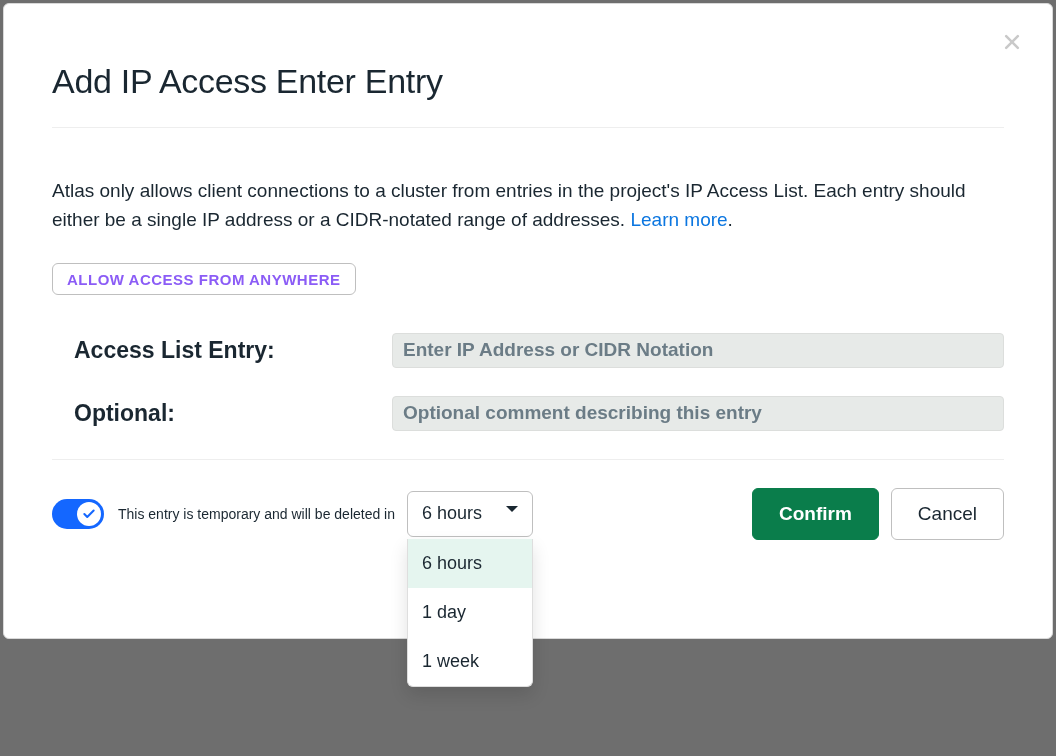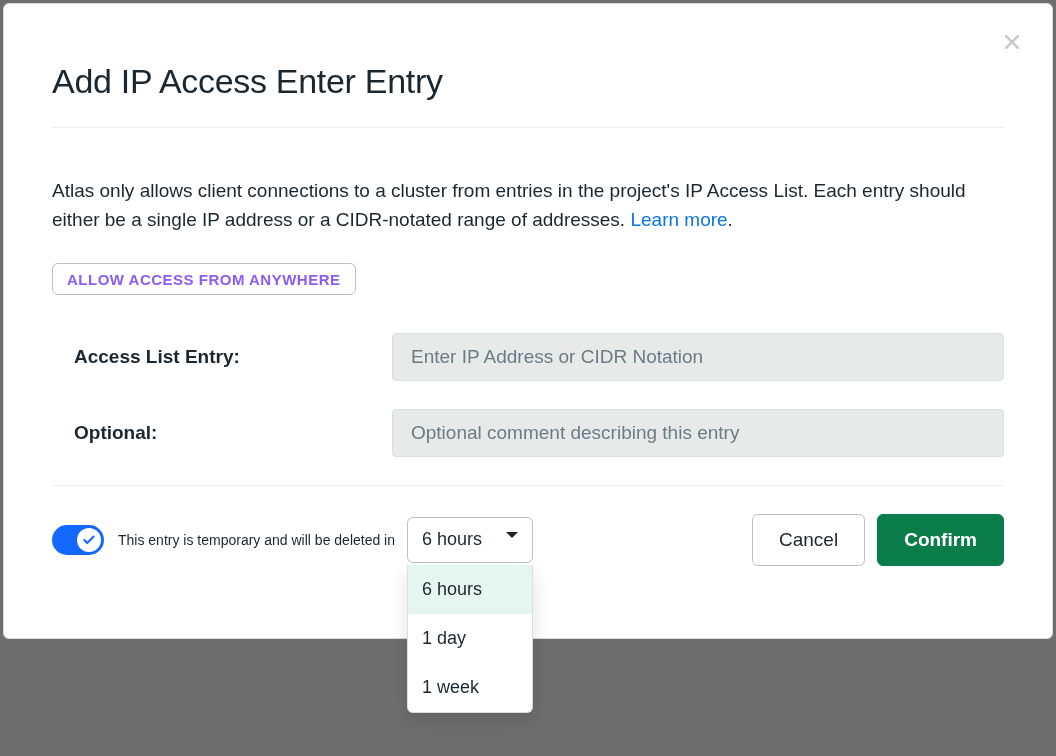--- a/index.html
+++ b/index.html
@@ -52,35 +52,36 @@
     font-size: 15px;
     font-weight: 700;
     letter-spacing: 0.5px;
     color: #8b5cf6;
     cursor: pointer;
   }
   .form { margin-top: 38px; }
   .row { display: flex; align-items: center; margin-bottom: 28px; }
   .label {
     width: 340px;
-    font-size: 19px;
+    font-size: 23px;
     font-weight: 600;
     color: #1a2731;
     padding-left: 22px;
   }
   .field {
     flex: 1;
-    height: 48px;
+    height: 35px;
     background: #e7eae8;
     border: 1px solid #dcdedc;
     border-radius: 4px;
-    padding: 0 18px;
+    padding: 0 10px;
     font-size: 19px;
     color: #1a2731;
     outline: none;
+    font-weight: bold;
   }
   .field::placeholder { color: #6b7c86; }
   .footer-hr { border: none; border-top: 1px solid #eeeeee; margin: 18px 0 0 0; }
   .footer {
     display: flex; align-items: center;
     padding: 28px 0 0 0;
     position: relative;
   }
   .toggle {
     width: 52px; height: 30px;
@@ -219,18 +220,18 @@
         <span class="caret"></span>
       </div>
       <div class="dropdown">
         <div class="opt sel">6 hours</div>
         <div class="opt">1 day</div>
         <div class="opt">1 week</div>
       </div>
     </div>
 
     <div class="btns">
+      <div class="btn btn-confirm">Confirm</div>
       <div class="btn btn-cancel">Cancel</div>
-      <div class="btn btn-confirm">Confirm</div>
     </div>
   </div>
 
 </div>
 
 </body></html>

